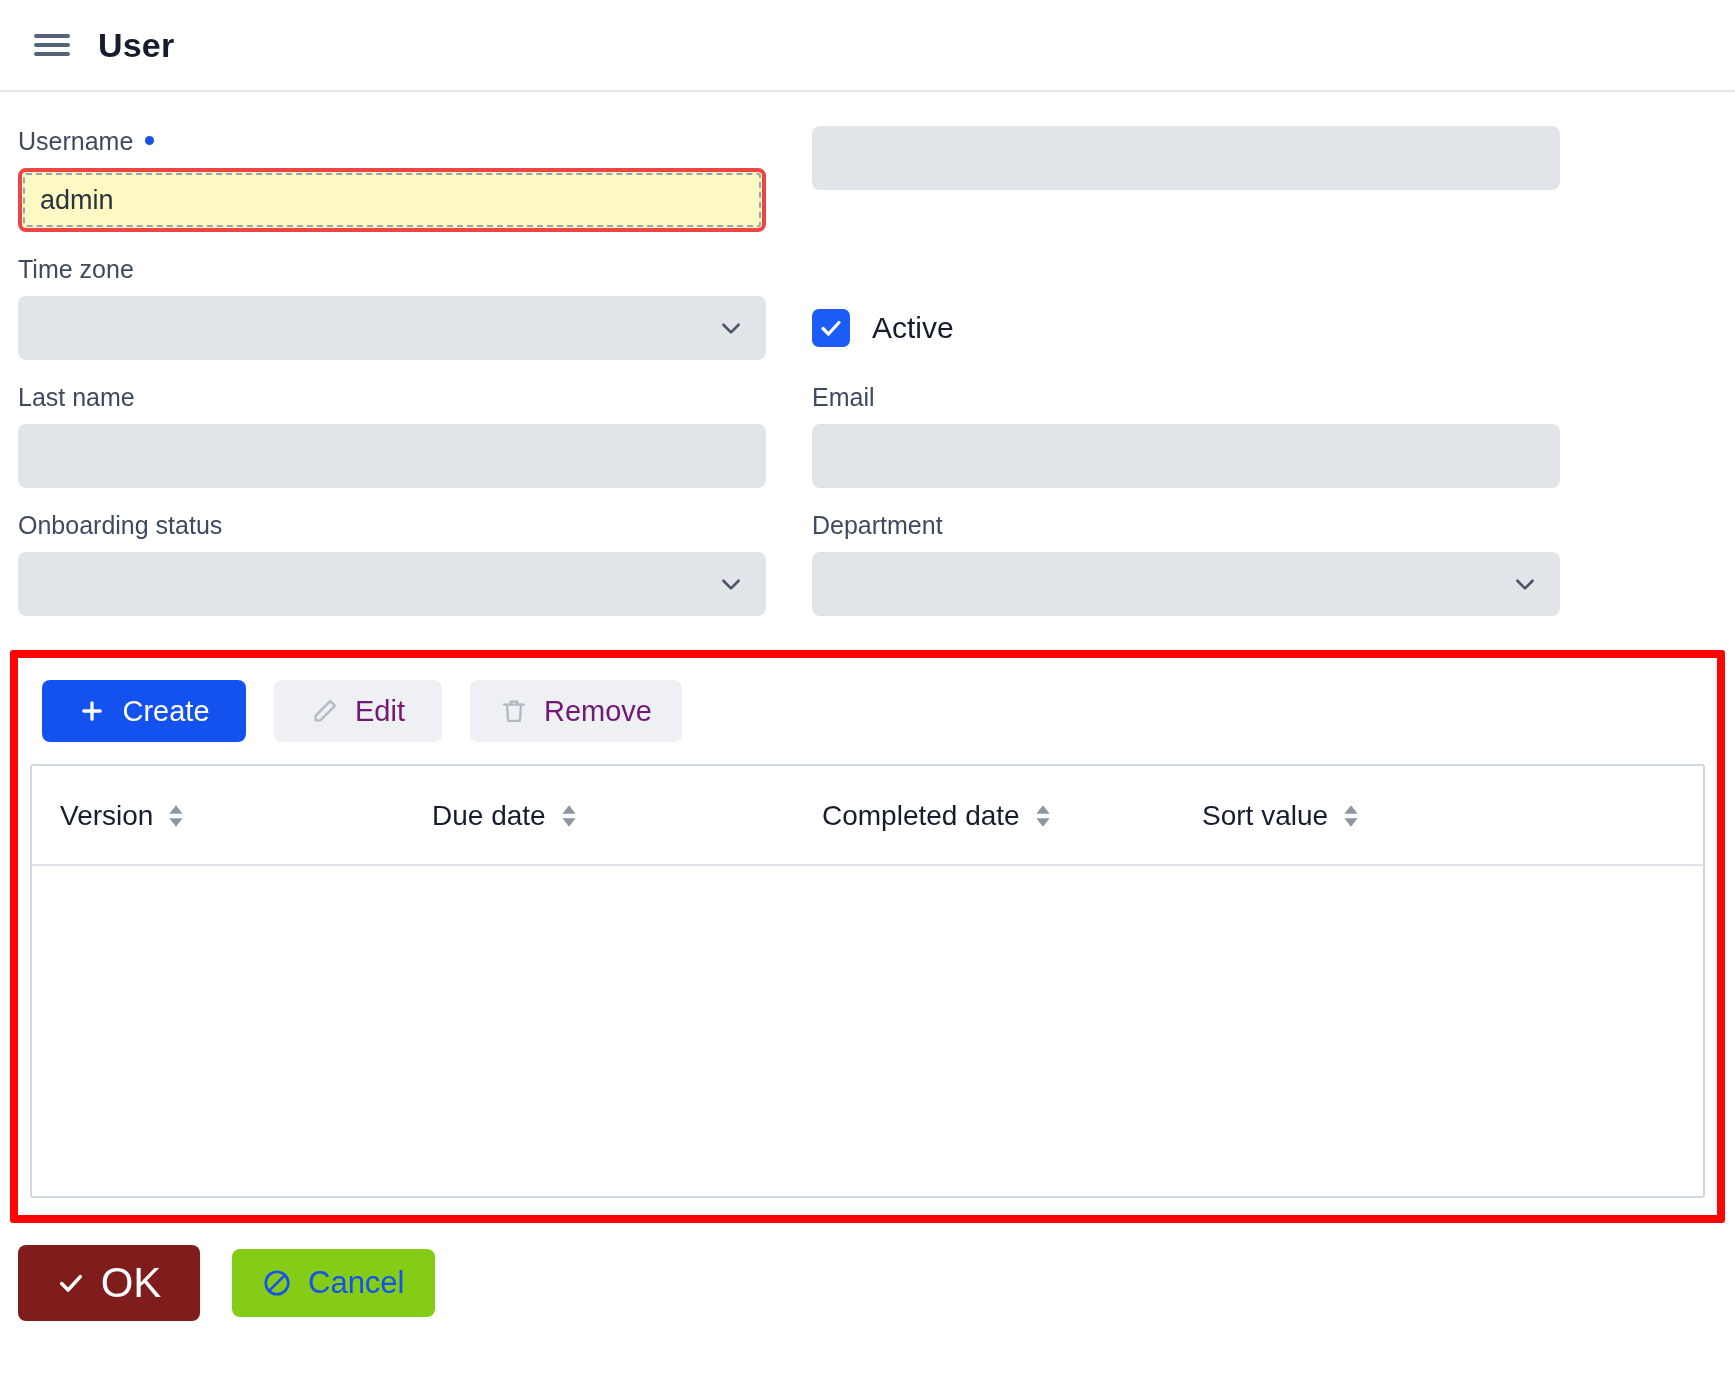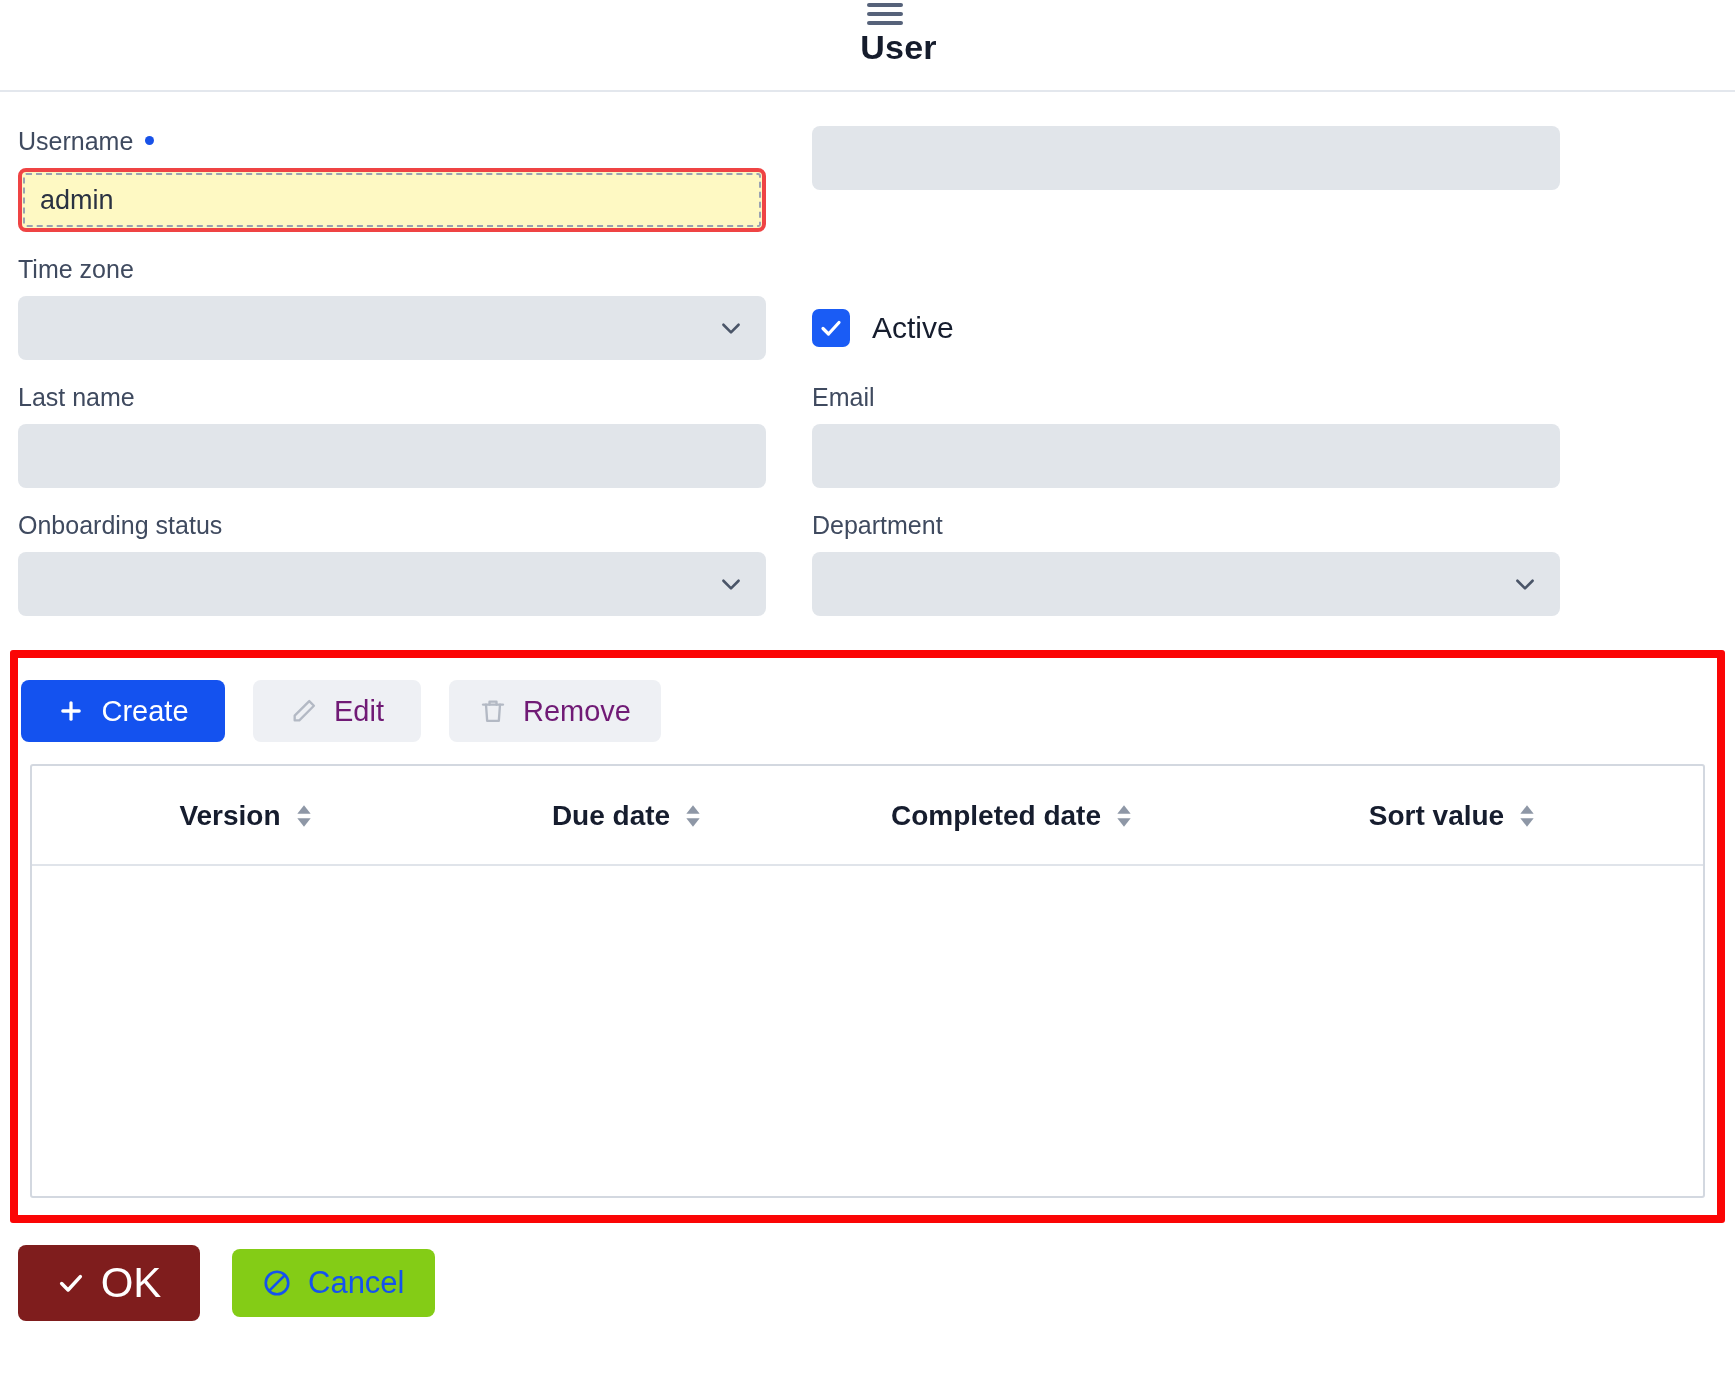--- a/index.html
+++ b/index.html
@@ -13,21 +13,20 @@
   }
 
   
   .app-header {
     height: 92px;
     display: flex;
     align-items: center;
     padding: 0 0 0 34px;
     border-bottom: 2px solid #e3e7ed;
     background: #fff;
-    flex-direction: column;
   }
   .hamburger {
     width: 36px;
     height: 28px;
     display: flex;
     flex-direction: column;
     justify-content: space-between;
     cursor: pointer;
     padding: 3px 0;
   }
@@ -146,21 +145,21 @@
     border: 8px solid #fb0505;
     border-radius: 3px;
     background: #ffffff;
     height: 573px;
     padding: 0;
   }
   .toolbar {
     display: flex;
     align-items: center;
     gap: 28px;
-    padding: 22px 0 22px 3px;
+    padding: 22px 0 22px 24px;
   }
   .btn {
     height: 62px;
     border-radius: 8px;
     display: inline-flex;
     align-items: center;
     justify-content: center;
     gap: 16px;
     font-size: 29px;
     border: none;
@@ -190,23 +189,23 @@
     height: 434px;
     background: #fff;
     overflow: hidden;
   }
   table.grid {
     width: 100%;
     border-collapse: collapse;
     table-layout: fixed;
   }
   table.grid th {
-    text-align: center;
+    text-align: left;
     font-size: 28px;
-    font-weight: bold;
+    font-weight: normal;
     color: #161d2e;
     padding: 34px 0 32px 0;
     border-bottom: 2px solid #e0e4ea;
     white-space: nowrap;
   }
   .th-inner { display: inline-flex; align-items: center; gap: 14px; }
   .sort-ico { display: inline-flex; flex-direction: column; gap: 4px; }
   .sort-ico svg { display: block; }
   .col-version   { width: 400px; padding-left: 28px !important; }
   .col-due       { width: 390px; }

